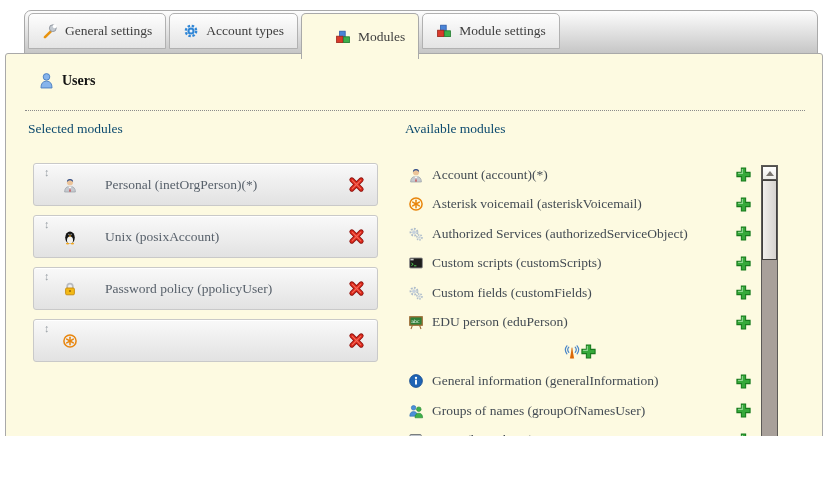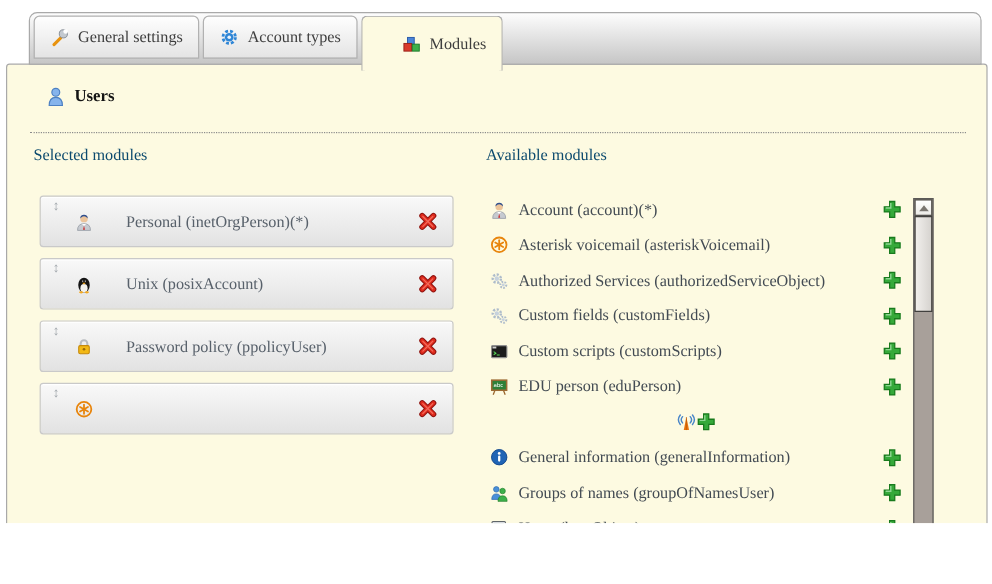--- a/index.html
+++ b/index.html
@@ -193,20 +193,26 @@
           <use href="#i-gear-blue"></use>
         </svg>
       <span>Account types</span>
     </div>
     <div class="tab active">
       <svg class="icon16">
           <use href="#i-modules"></use>
         </svg>
       <span>Modules</span>
     </div>
+    <div class="tab">
+      <svg class="icon16">
+          <use href="#i-modules"></use>
+        </svg>
+      <span>Module settings</span>
+    </div>
   </div>
 
   <div class="panel"></div>
 
   <div class="section-head">
     <svg class="icon17">
         <use href="#i-user-blue"></use>
       </svg>
     <span class="title">Users</span>
   </div>
@@ -294,34 +300,34 @@
         </svg>
       <span class="lbl">Authorized Services (authorizedServiceObject)</span>
       <button class="add">
         <svg class="icon17">
             <use href="#i-add"></use>
           </svg>
       </button>
     </div>
     <div class="avail-row">
       <svg class="icon16">
+          <use href="#i-terminal"></use>
+        </svg>
+      <span class="lbl">Custom scripts (customScripts)</span>
+      <button class="add">
+        <svg class="icon17">
+            <use href="#i-add"></use>
+          </svg>
+      </button>
+    </div>
+    <div class="avail-row">
+      <svg class="icon16">
           <use href="#i-gears"></use>
         </svg>
       <span class="lbl">Custom fields (customFields)</span>
-      <button class="add">
-        <svg class="icon17">
-            <use href="#i-add"></use>
-          </svg>
-      </button>
-    </div>
-    <div class="avail-row">
-      <svg class="icon16">
-          <use href="#i-terminal"></use>
-        </svg>
-      <span class="lbl">Custom scripts (customScripts)</span>
       <button class="add">
         <svg class="icon17">
             <use href="#i-add"></use>
           </svg>
       </button>
     </div>
     <div class="avail-row">
       <svg class="icon16">
           <use href="#i-chalkboard"></use>
         </svg>

